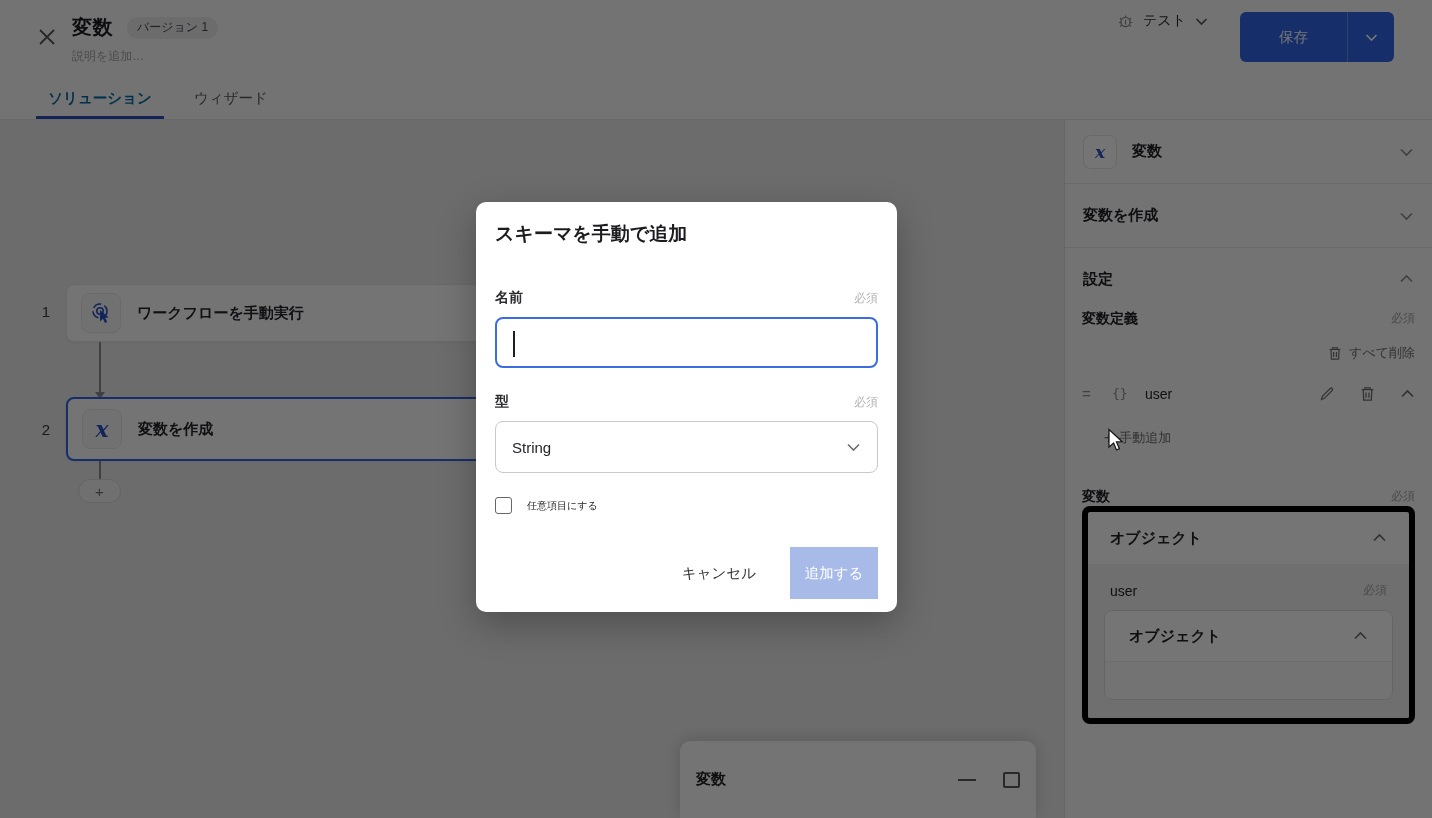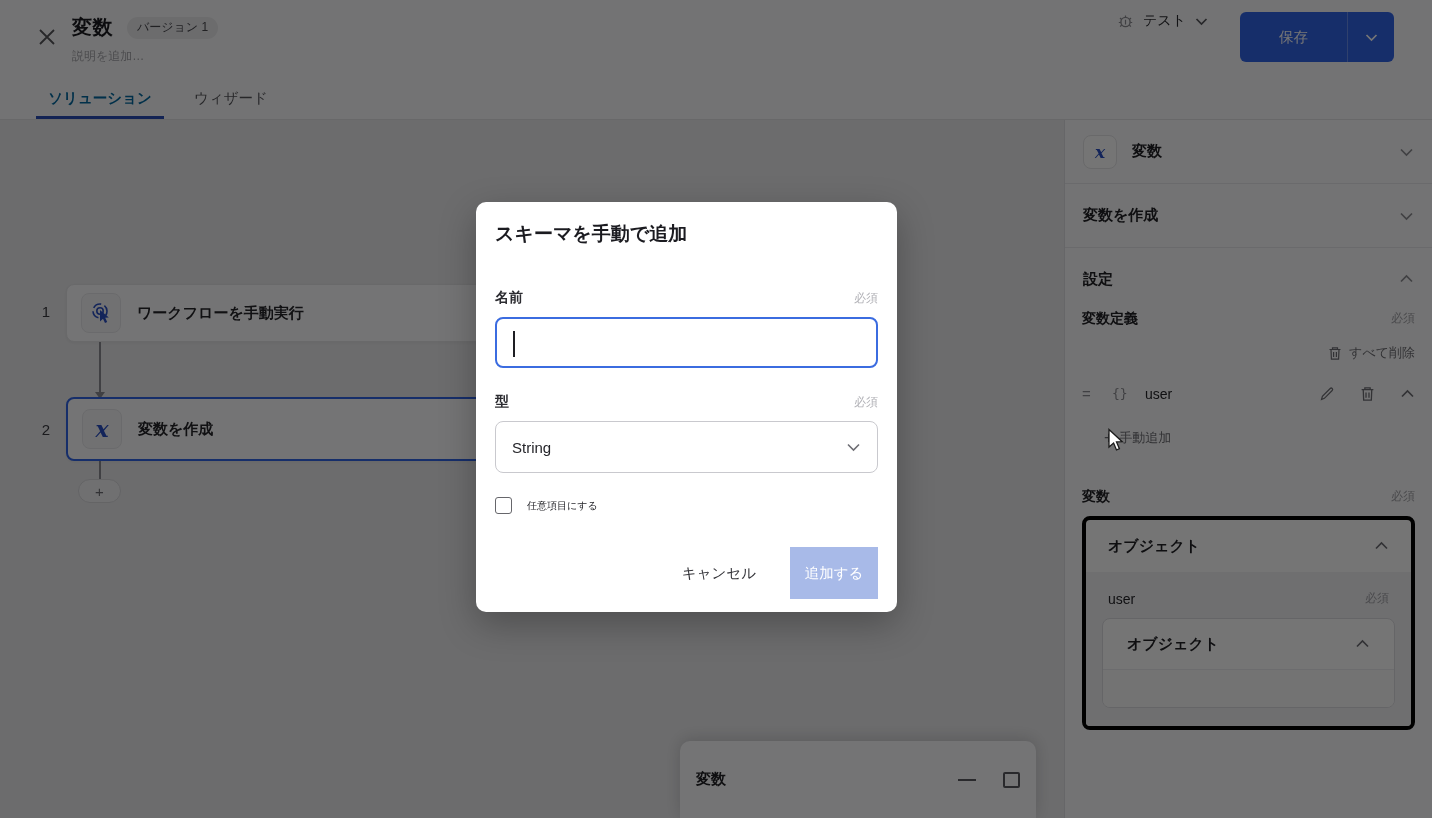--- a/index.html
+++ b/index.html
@@ -54,21 +54,21 @@
   .field-label { font-size:14px; font-weight:600; color:#222227; }
   .req { font-size:12px; color:#a4a4aa; }
   .delete-all { display:flex; align-items:center; justify-content:flex-end; gap:7px; color:#6e6e74; font-size:13px; margin-top:16px; cursor:pointer; }
   .schema-row { display:flex; align-items:center; margin-top:23px; }
   .eq-icon { color:#8d8d93; font-size:15px; width:30px; }
   .brace-icon { color:#8d8d93; font-size:13px; font-family:"DejaVu Sans Mono","Liberation Mono",monospace; width:33px; }
   .schema-name { font-size:14px; color:#26262b; flex:1; }
   .schema-actions { display:flex; align-items:center; gap:25px; }
   .manual-add { display:flex; align-items:center; gap:6px; color:#6e6e74; font-size:13px; margin-top:27px; padding-left:22px; cursor:pointer; }
   .vars-head { margin-top:41px; }
-  .obj-box { margin-top:10px; border:4px solid #000000; border-radius:8px; background:#fff; overflow:hidden; }
+  .obj-box { border:6px solid #000000; border-radius:8px; background:#fff; overflow:hidden; }
   .obj-head { height:52px; display:flex; align-items:center; padding:0 22px; cursor:pointer; }
   .obj-head .panel-label { flex:1; }
   .obj-content { background:#f2f2f4; padding:18px 16px 18px 16px; }
   .child-head { display:flex; align-items:center; justify-content:space-between; padding:0 6px; }
   .child-name { font-size:14px; color:#26262b; }
   .inner-box { margin-top:11px; border:1px solid #dcdce0; border-radius:8px; background:#fff; overflow:hidden; }
   .inner-head { height:50px; display:flex; align-items:center; padding:0 24px; cursor:pointer; }
   .inner-head .panel-label { flex:1; }
   .inner-empty { height:38px; background:#fafafb; border-top:1px solid #ececef; }
 

